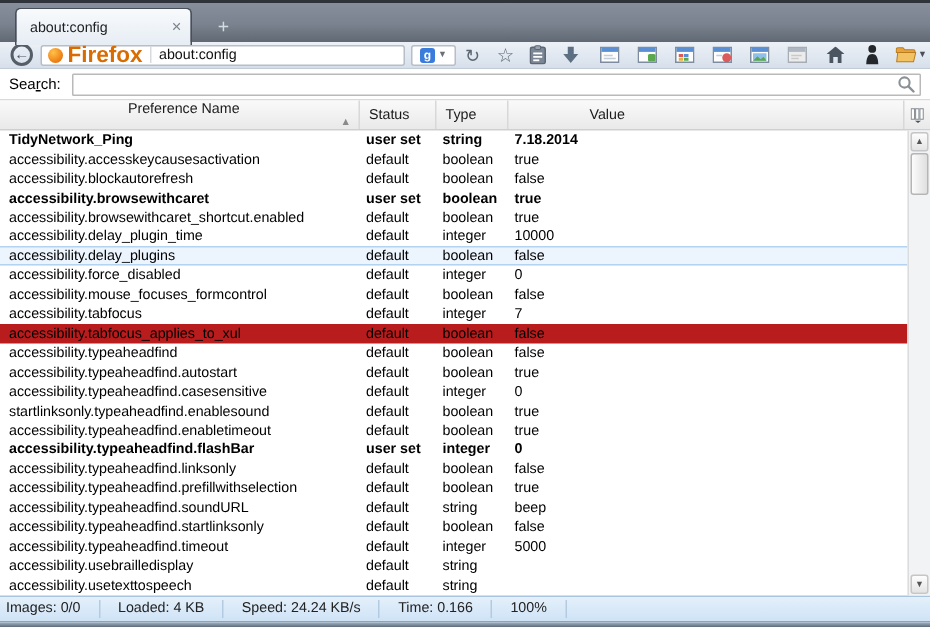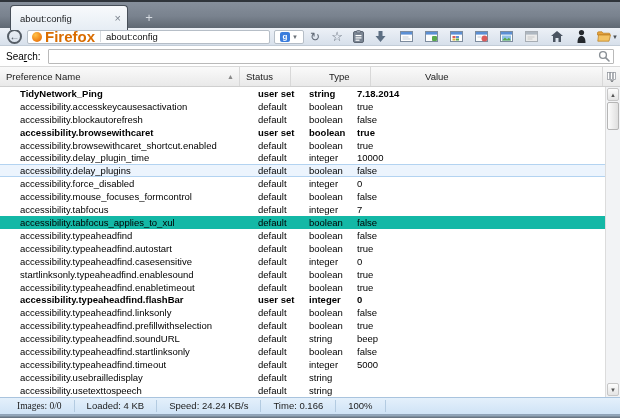--- a/index.html
+++ b/index.html
@@ -43,47 +43,47 @@
   .search-label { font-size:10px; color:#000; margin-right:8px; flex:none; }
   .search-input { flex:1; height:15px; border:1px solid #b9b9b9; border-radius:1px; background:#fff;
                   font-size:10px; padding:0 18px 0 4px; outline:none; font-family:"Liberation Sans",sans-serif; }
   .search-mag { position:absolute; right:10px; width:12px; height:12px; }
 
   
   .table { height:331px; position:relative; border-top:1px solid #d9d9d9; }
   .thead { height:20px; background:linear-gradient(#fafafa, #e9e9e9); border-bottom:1px solid #cfcfcf;
            display:flex; align-items:stretch; font-size:9.5px; color:#1a1a1a; }
   .th { display:flex; align-items:center; padding-left:6px; border-right:1px solid #d8d8d8; }
-  .th-name { width:240px; } .th-status { width:51px; } .th-type { width:48px;margin-left:32px; } .th-value { flex:1;margin-left:48px; }
+  .th-name { width:240px;flex-direction:column; } .th-status { width:51px; } .th-type { width:48px; } .th-value { flex:1;margin-left:48px; }
   .th-picker { width:17px; border-right:none; justify-content:center; padding-left:0; }
   .sort-glyph { margin-left:auto; margin-right:5px; font-size:7px; color:#8a8a8a; }
 
   .tbody { height:310px; overflow:hidden; padding-right:15px; }
   .row { height:calc(310px / 24); display:flex; align-items:center; font-size:9.5px; color:#000;
-         border:1px solid transparent; border-left:none; border-right:none;padding-left:14px; }
+         border:1px solid transparent; border-left:none; border-right:none; }
   .row.bold { font-weight:bold; }
   .row.selected { background:#ecf4fd; border-color:#b3d3f1; }
-  .row.hover { background:#14b8a6; }
+  .row.hover { background:#b91c1c; }
   .c-name { width:240px; padding-left:6px; white-space:nowrap; overflow:hidden; }
   .c-status { width:51px; padding-left:4px; }
   .c-type { width:48px; padding-left:4px; }
   .c-value { flex:1; padding-left:4px; white-space:nowrap; overflow:hidden; }
 
   
   .vscroll { position:absolute; top:20px; right:0; width:15px; bottom:0; background:#f2f3f5; border-left:1px solid #dcdcdc; }
   .sb-btn { height:13px; display:flex; align-items:center; justify-content:center; font-size:6px; color:#555;
             background:linear-gradient(#fdfdfd,#e4e4e4); border:1px solid #c6c6c6; border-radius:2px; margin:1px; }
   .sb-thumb { height:28px; margin:0 1px; background:linear-gradient(90deg,#fcfcfc,#dfdfdf); border:1px solid #b5b5b5; border-radius:2px; }
   .sb-down { position:absolute; bottom:0; left:0; right:0; }
 
   
   .statusbar { height:17px; background:linear-gradient(#e4f0fb, #cfe3f6); border-top:1px solid #a9c4de;
                display:flex; align-items:center; font-size:9.5px; color:#222; }
   .sb-seg { padding:0 12px; border-right:1px solid #b3cbe1; height:12px; line-height:12px; white-space:nowrap; }
-  .sb-seg:first-child { padding-left:17px;font-family:Liberation Serif, serif; }
+  .sb-seg:first-child { padding-left:4px; }
   .window-bottom { height:4px; background:linear-gradient(#9db2c6, #5d6a77); border-top:1px solid #8fa3b8; }
 
   svg { display:block; }
 </style>
 </head>
 <body>
 
 <div class="tabstrip">
   <div class="tab">
     <span class="tab-title">about:config</span>

